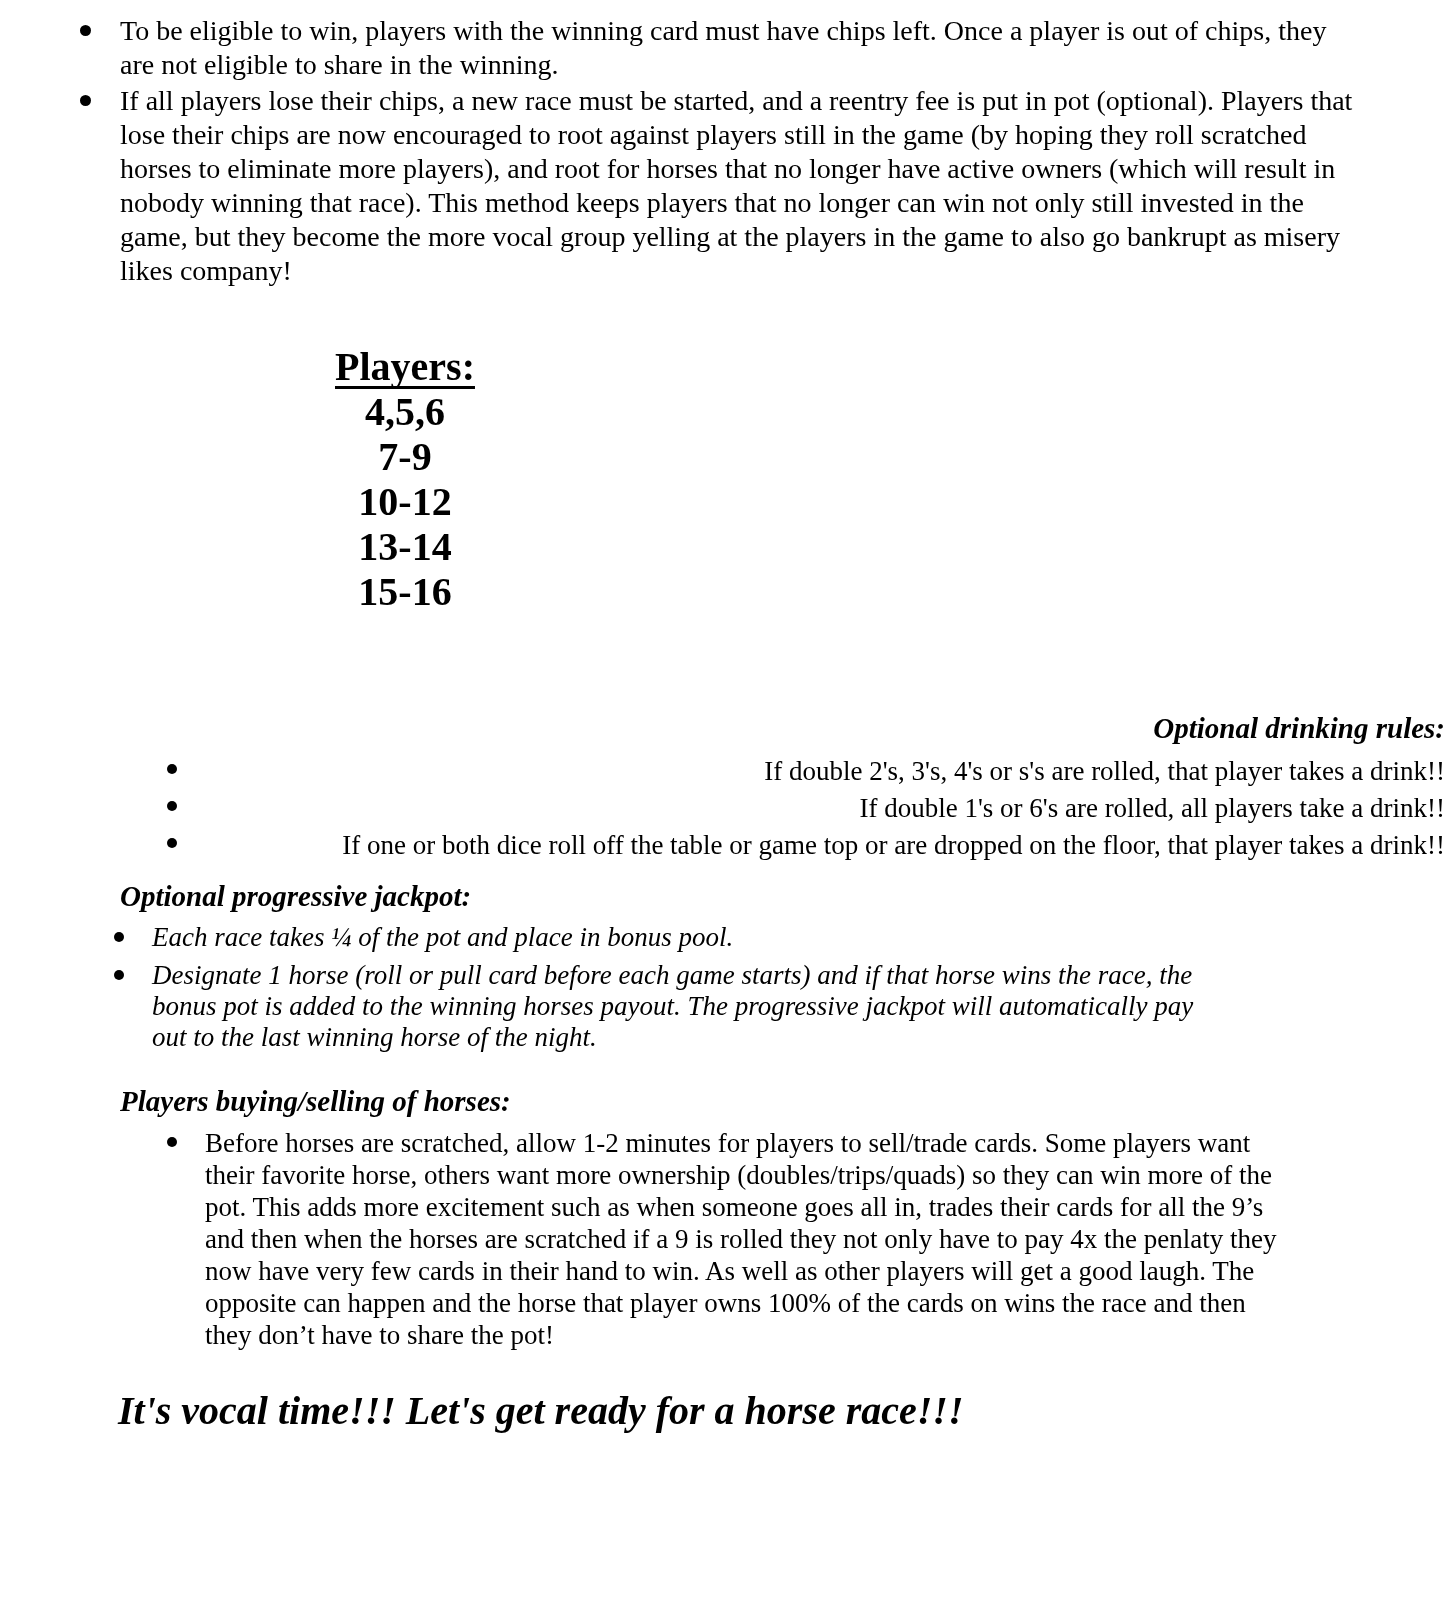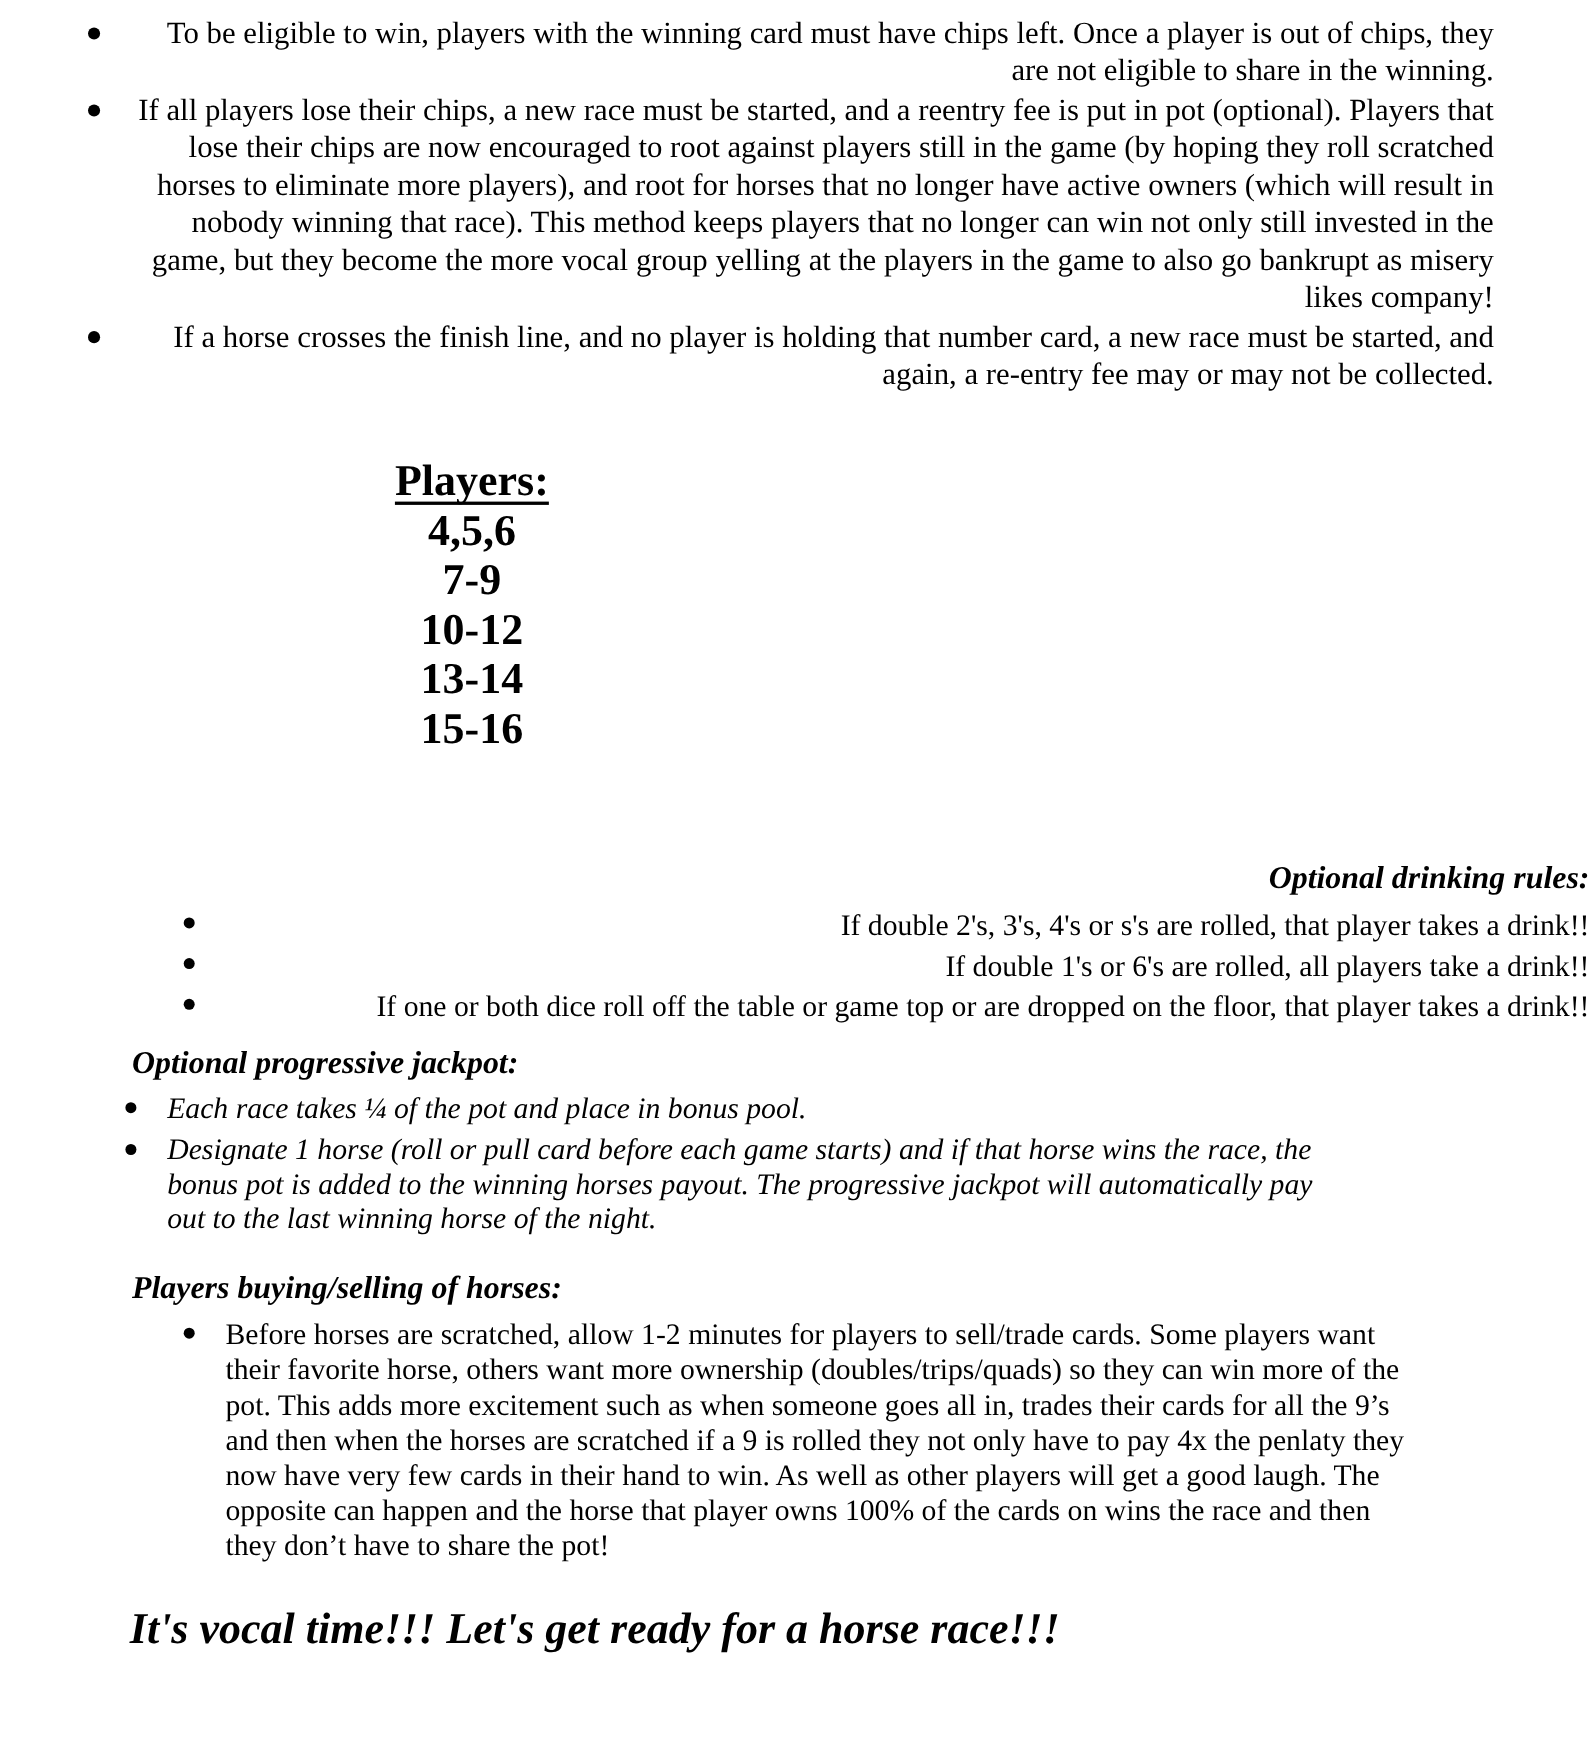--- a/index.html
+++ b/index.html
@@ -7,31 +7,31 @@
     width:1445px; height:1604px;
     background:#ffffff; color:#000000;
     font-family:"Liberation Serif","DejaVu Serif",serif;
     position:relative; overflow:hidden;
     box-sizing:border-box; padding-top:14px;
   }
   
   .intro-list { list-style:none; margin:0; padding:0; }
   .intro-item {
     position:relative; margin:0 16px 2px 120px; width:1238px;
-    font-size:28px; line-height:34px; text-align:right;
+    font-size:28px; line-height:34px; text-align:left;
   }
   .dot {
     position:absolute; left:-40px; top:11px;
     width:11px; height:11px; background:#000; border-radius:50%;
     display:inline-block;
   }
   
   .chips-table {
     display:flex; margin-top:56px;
-    font-weight:bold; font-size:40px; line-height:45px; text-align:center;padding-left:24px;
+    font-weight:bold; font-size:40px; line-height:45px; text-align:center;
   }
   .players-col { margin-left:280px; width:250px; }
   .chips-col   { margin-left:345px; width:250px; }
   .underlined {
     text-decoration:underline;
     text-decoration-thickness:3px;
     text-underline-offset:6px;
     text-decoration-skip-ink:none;
   }
   
@@ -62,24 +62,20 @@
 <div class="page">
 
   <ul class="intro-list">
     <li class="intro-item">
       <span class="dot"></span>
       <span>To be eligible to win, players with the winning card must have chips left. Once a player is out of chips, they are not eligible to share in the winning.</span>
     </li>
     <li class="intro-item">
       <span class="dot"></span>
       <span>If all players lose their chips, a new race must be started, and a reentry fee is put in pot (optional). Players that lose their chips are now encouraged to root against players still in the game (by hoping they roll scratched horses to eliminate more players), and root for horses that no longer have active owners (which will result in nobody winning that race). This method keeps players that no longer can win not only still invested in the game, but they become the more vocal group yelling at the players in the game to also go bankrupt as misery likes company!</span>
-    </li>
-    <li class="intro-item">
-      <span class="dot"></span>
-      <span>If a horse crosses the finish line, and no player is holding that number card, a new race must be started, and again, a re-entry fee may or may not be collected.</span>
     </li>
   </ul>
 
   <div class="chips-table">
     <div class="players-col">
       <div><span class="underlined">Players:</span></div>
       <div class="row-cell">4,5,6</div>
       <div class="row-cell">7-9</div>
       <div class="row-cell">10-12</div>
       <div class="row-cell">13-14</div>

